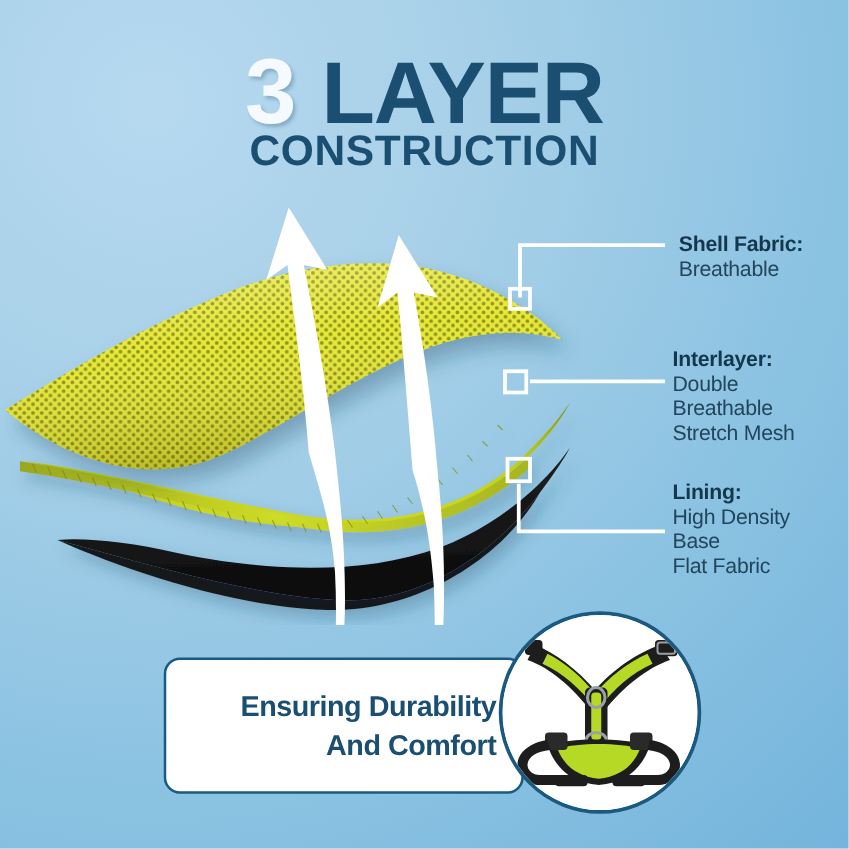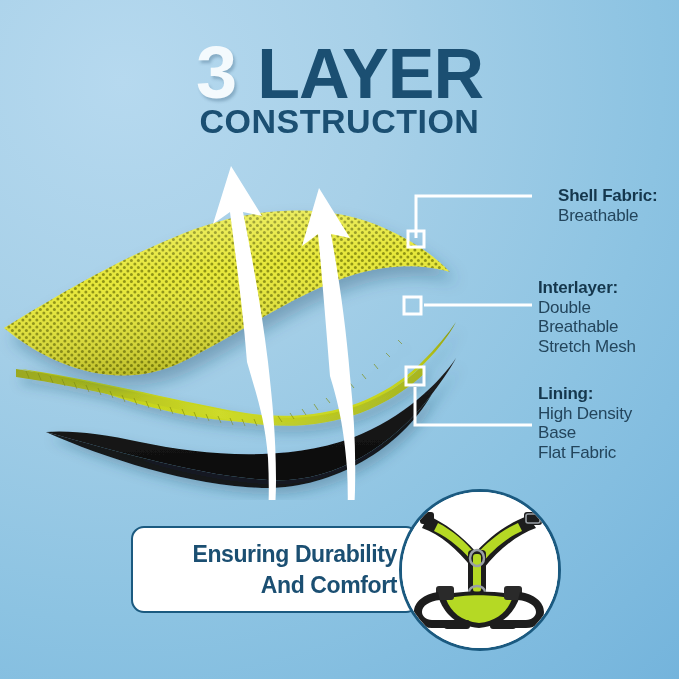--- a/index.html
+++ b/index.html
@@ -78,31 +78,31 @@
     color: #15374d;
     letter-spacing: -0.2px;
   }
   .callout-line {
     display: block;
     font-size: 17px;
     font-weight: normal;
     color: #23455c;
     letter-spacing: -0.2px;
   }
-  #callout-shell  { left: 558px; top: 186px; }
+  #callout-shell  { left: 543px; top: 186px; }
   #callout-inter  { left: 538px; top: 278px; }
   #callout-lining { left: 538px; top: 384px; }
 
   
   #banner {
     position: absolute;
     left: 131px;
     top: 526px;
     width: 288px;
-    height: 87px;
+    height: 109px;
     background: #ffffff;
     border: 2px solid #1b5a80;
     border-radius: 13px;
     box-sizing: border-box;
     display: flex;
     flex-direction: column;
     justify-content: center;
     align-items: flex-end;
     padding: 0 20px 0 12px;
   }

